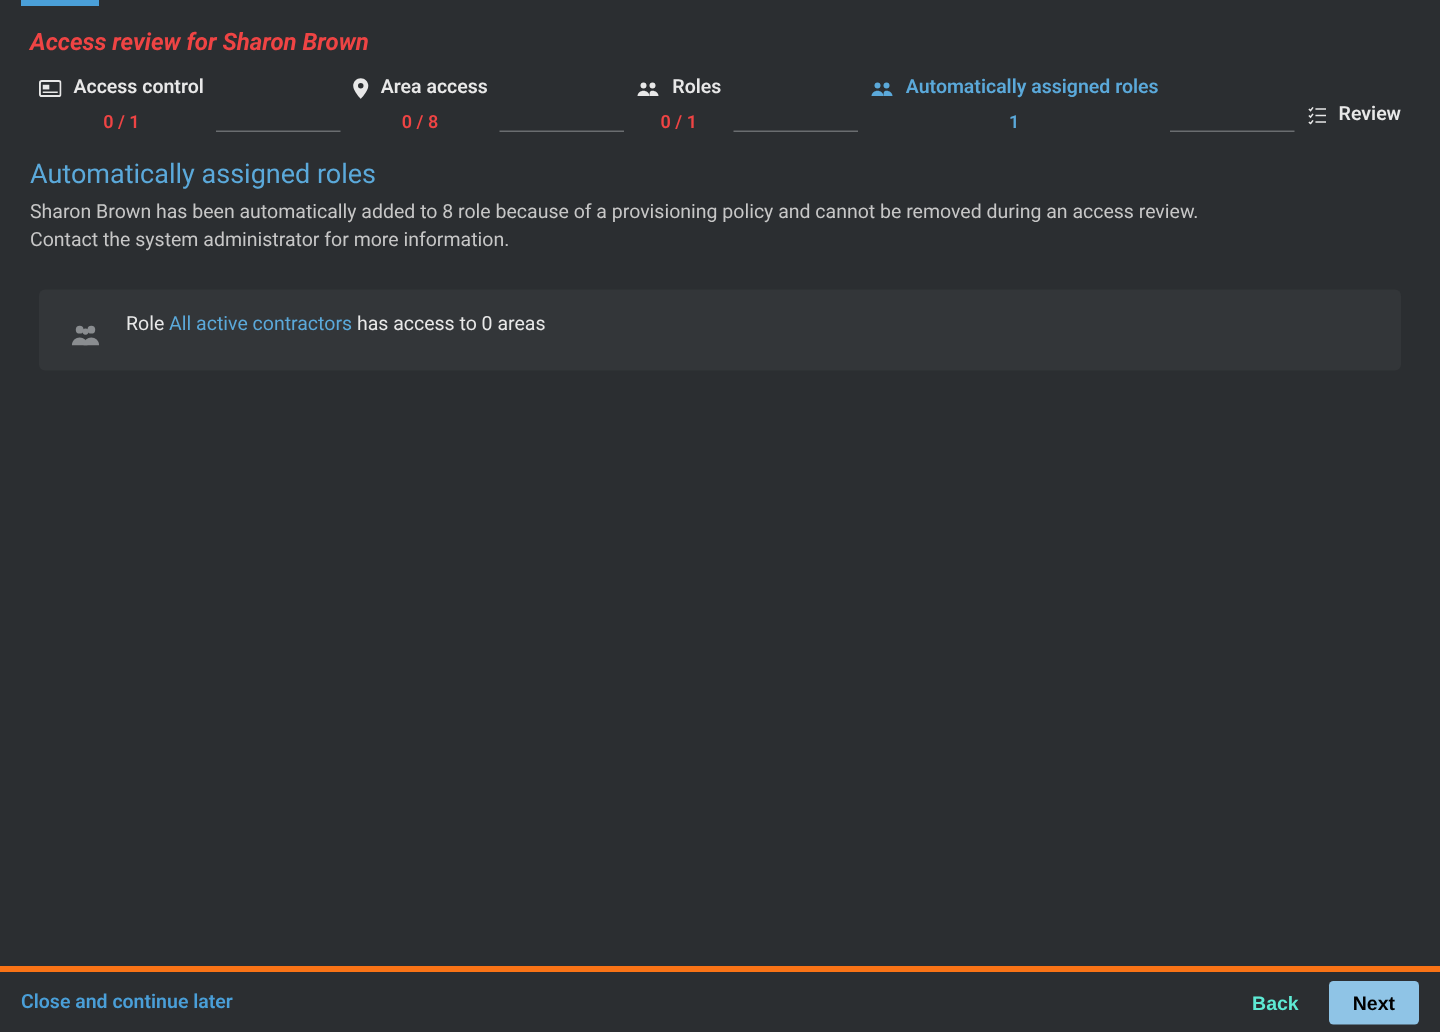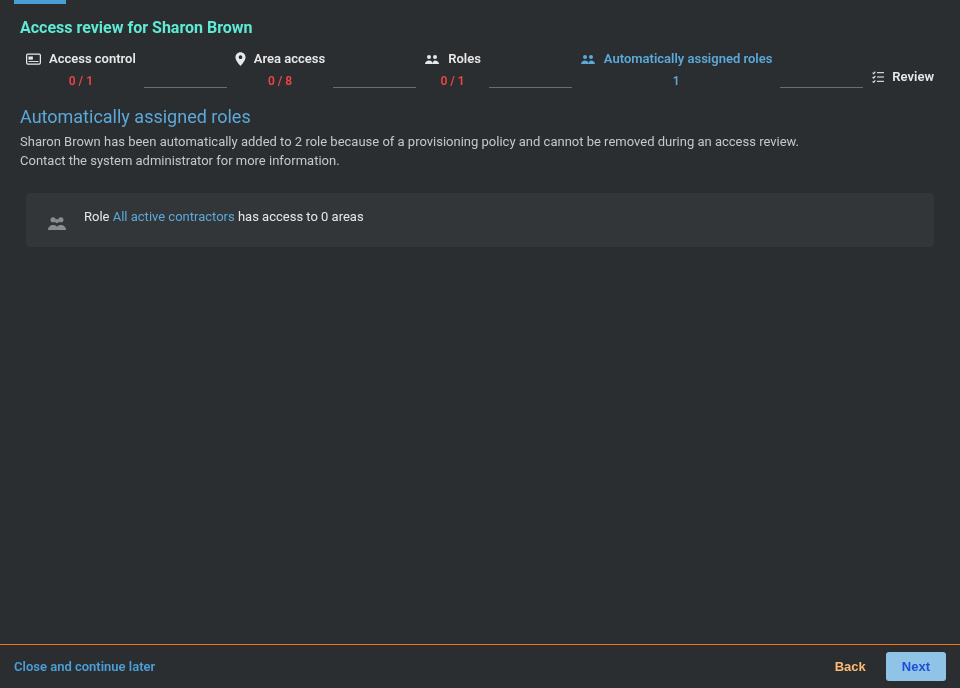--- a/index.html
+++ b/index.html
@@ -20,22 +20,23 @@
       height: 4px;
       width: 52px;
       background: #4a9fd8;
       position: absolute;
       top: 0;
       left: 14px;
     }
     .page-title {
       font-size: 16px;
       font-weight: 700;
-      color: #5eead4;
+      color: #ef4444;
       padding: 18px 20px 14px 20px;
+      font-style: italic;
     }
     .stepper {
       display: flex;
       align-items: flex-end;
       padding: 0 26px;
       gap: 0;
     }
     .step {
       display: flex;
       flex-direction: column;
@@ -128,42 +129,42 @@
     .footer {
       position: absolute;
       bottom: 0;
       left: 0;
       right: 0;
       height: 44px;
       background: #2b2e31;
       display: flex;
       align-items: center;
       padding: 0 14px;
-      border-top: 1px solid #f97316;
+      border-top: 4px solid #f97316;
     }
     .footer-left {
       color: #4a9fd8;
       font-size: 13px;
       font-weight: 600;
       cursor: pointer;
     }
     .footer-spacer {
       flex: 1;
     }
     .btn-back {
-      color: #fdba74;
+      color: #5eead4;
       font-size: 13px;
       font-weight: 600;
       padding: 6px 14px;
       background: transparent;
       border: none;
       cursor: pointer;
     }
     .btn-next {
-      color: #1d4ed8;
+      color: #000000;
       background: #8fc4e6;
       font-size: 13px;
       font-weight: 600;
       padding: 7px 16px;
       border: none;
       border-radius: 3px;
       cursor: pointer;
       margin-left: 6px;
     }
     svg { display: block; }
@@ -255,21 +256,21 @@
       </span>
       <span class="step-header-label">Review</span>
     </div>
   </div>
 
 </div>
 
 <div class="section">
   <div class="section-title">Automatically assigned roles</div>
   <div class="section-desc">
-    <span>Sharon Brown has been automatically added to 2 role because of a provisioning policy and cannot be removed during an access review.</span><br>
+    <span>Sharon Brown has been automatically added to 8 role because of a provisioning policy and cannot be removed during an access review.</span><br>
     <span>Contact the system administrator for more information.</span>
   </div>
 </div>
 
 <div class="card">
   <span class="card-icon">
     <svg width="22" height="16" viewBox="0 0 34 22" fill="currentColor">
       <circle cx="11" cy="6" r="4"></circle>
       <circle cx="23" cy="6" r="4"></circle>
       <circle cx="17" cy="8" r="3.2"></circle>

